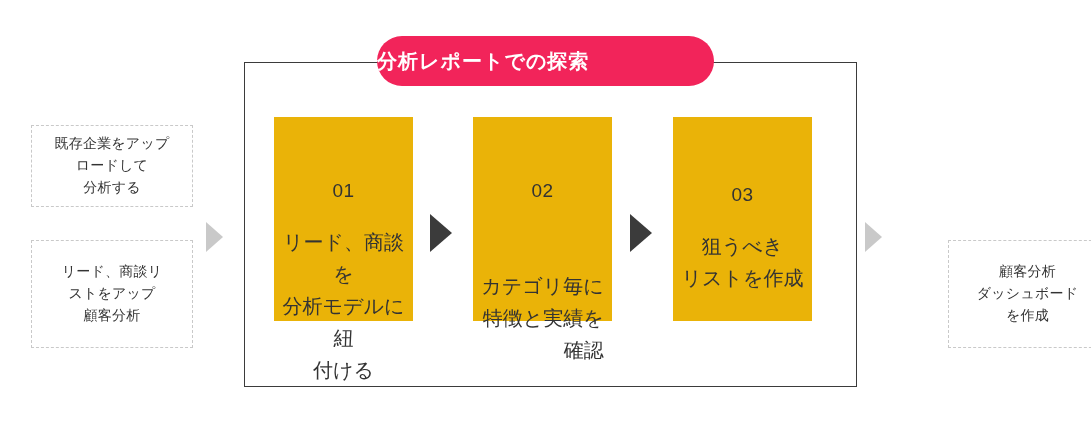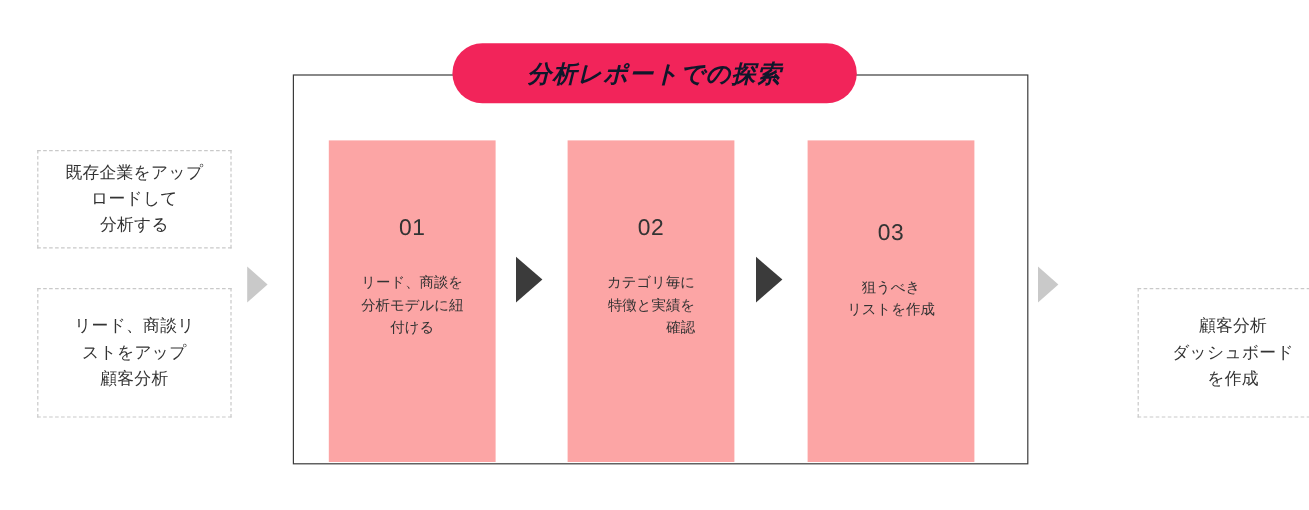--- a/index.html
+++ b/index.html
@@ -65,51 +65,50 @@
     left: 377px;
     top: 36px;
     width: 337px;
     height: 50px;
     background: #f2२; 
     background: #f4록; 
     background: #F2245A;
     border-radius: 25px;
     display: flex;
     align-items: center;
-    justify-content: center;
-    color: #0f172a;
+    justify-content: flex-start;
+    color: #ffffff;
     font-size: 20px;
     font-weight: bold;
     letter-spacing: 1px;
-    font-style: italic;
   }
 
   
   .step-card {
     position: absolute;
     top: 117px;
     width: 139px;
-    height: 268px;
-    background: #fca5a5;
+    height: 204px;
+    background: #eab308;
     box-sizing: border-box;
     display: flex;
     flex-direction: column;
     align-items: center;
   }
   #step-1 { left: 274px; }
-  #step-2 { left: 473px; }
+  #step-2 { left: 473px; gap: 44px; }
   #step-3 { left: 673px; }
 
   .step-num {
     font-size: 19px;
     color: #333333;
     letter-spacing: 0.5px;
   }
   .step-text {
-    font-size: 12px;
+    font-size: 20px;
     line-height: 1.6;
     color: #333333;
     text-align: center;
     white-space: pre-line;
     padding: 0 8px;
     box-sizing: border-box;
   }
   #step-1 .step-num { margin-top: 63px; }
   #step-1 .step-text { margin-top: 24px; }
   #step-2 .step-num { margin-top: 63px; }

